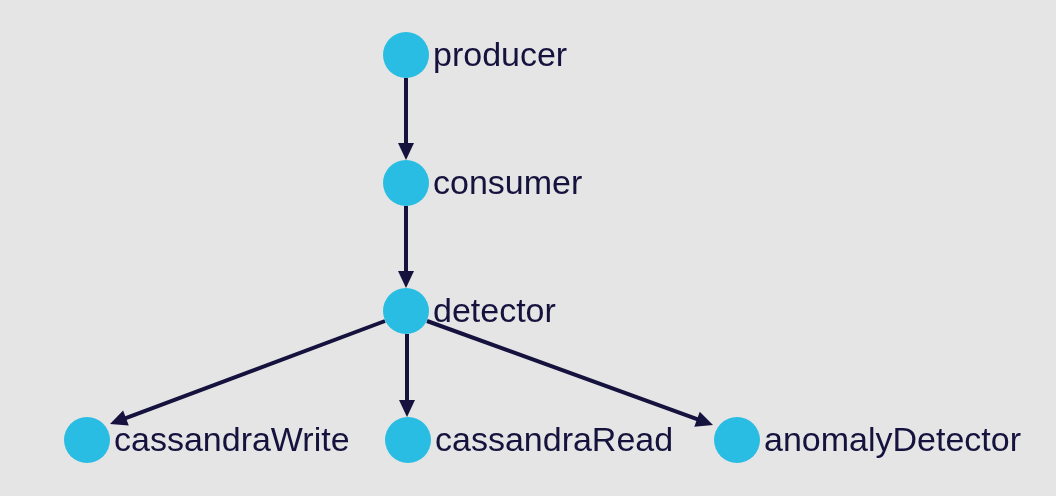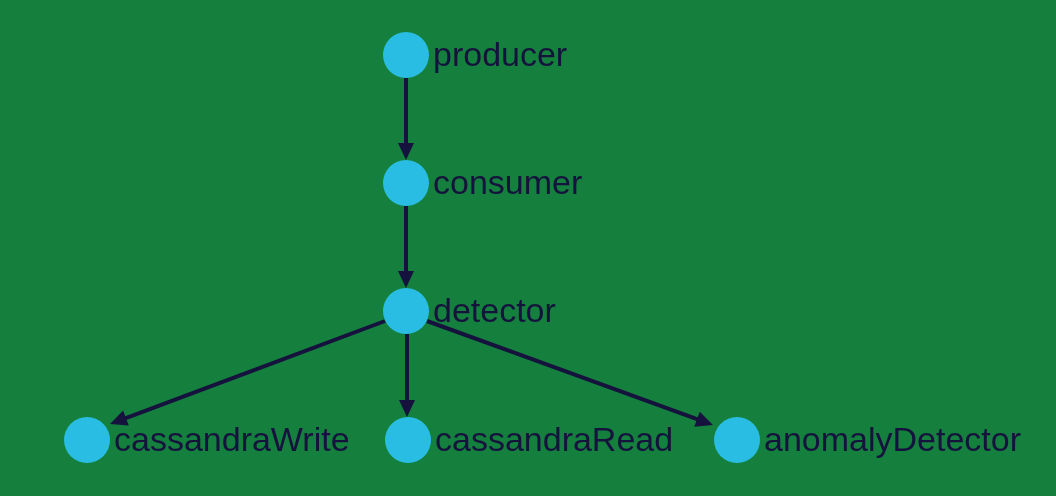--- a/index.html
+++ b/index.html
@@ -8,21 +8,21 @@
     padding: 0;
     background: #ffffff;
   }
   body {
     font-family: "Liberation Sans", sans-serif;
   }
   #canvas {
     position: relative;
     width: 1056px;
     height: 496px;
-    background: #15803d;
+    background: #e5e5e5;
     overflow: hidden;
   }
   #graph-svg {
     position: absolute;
     top: 0;
     left: 0;
     width: 1056px;
     height: 496px;
     display: block;
   }

